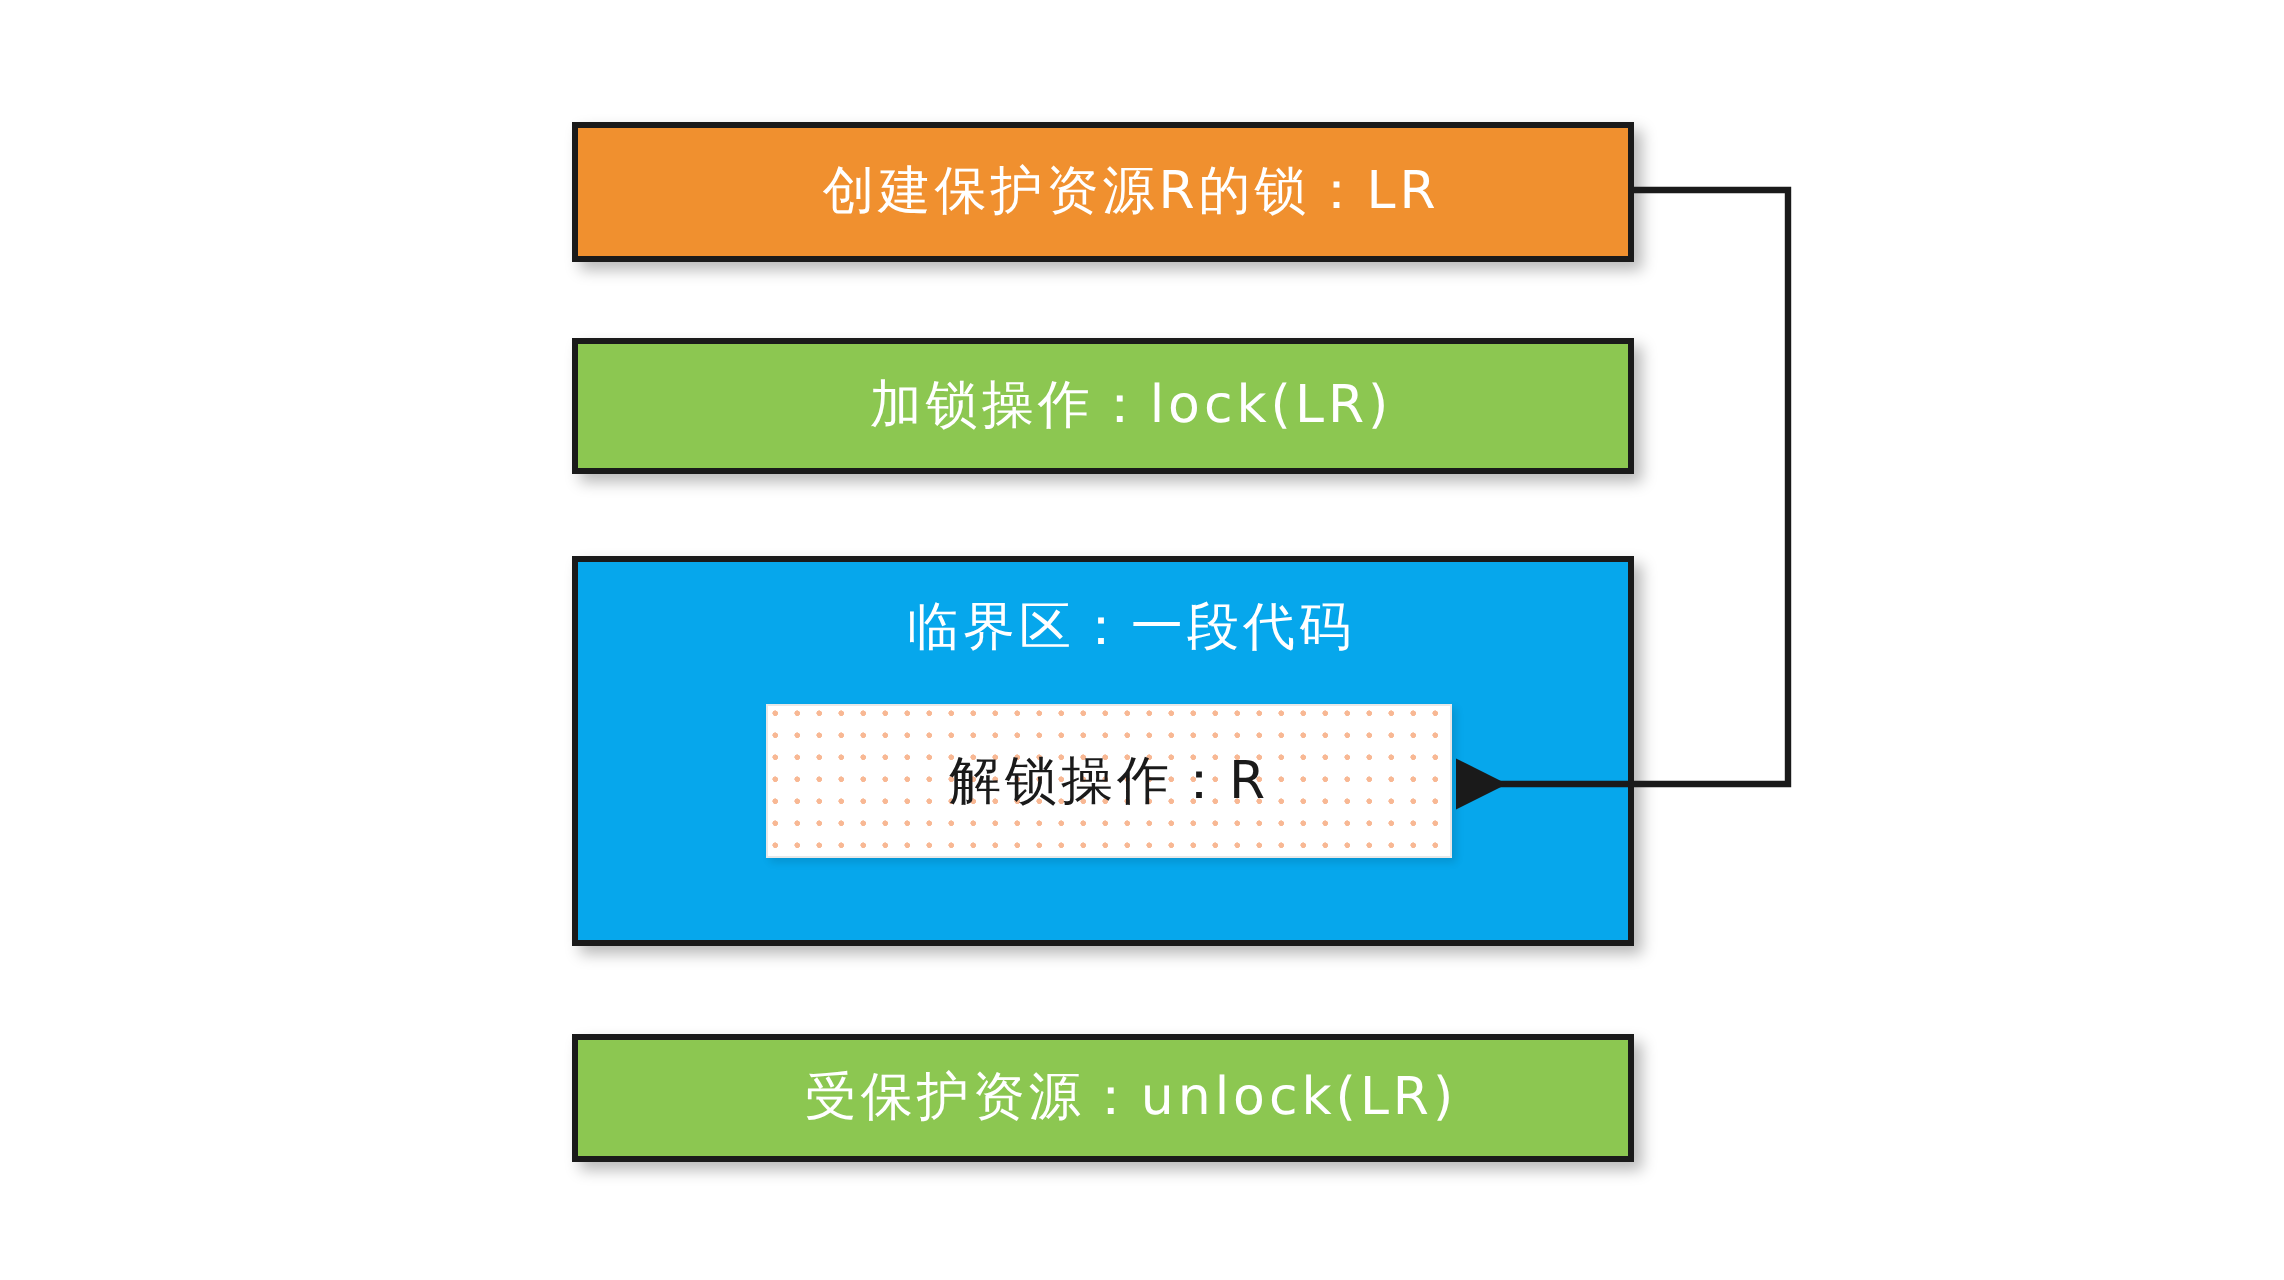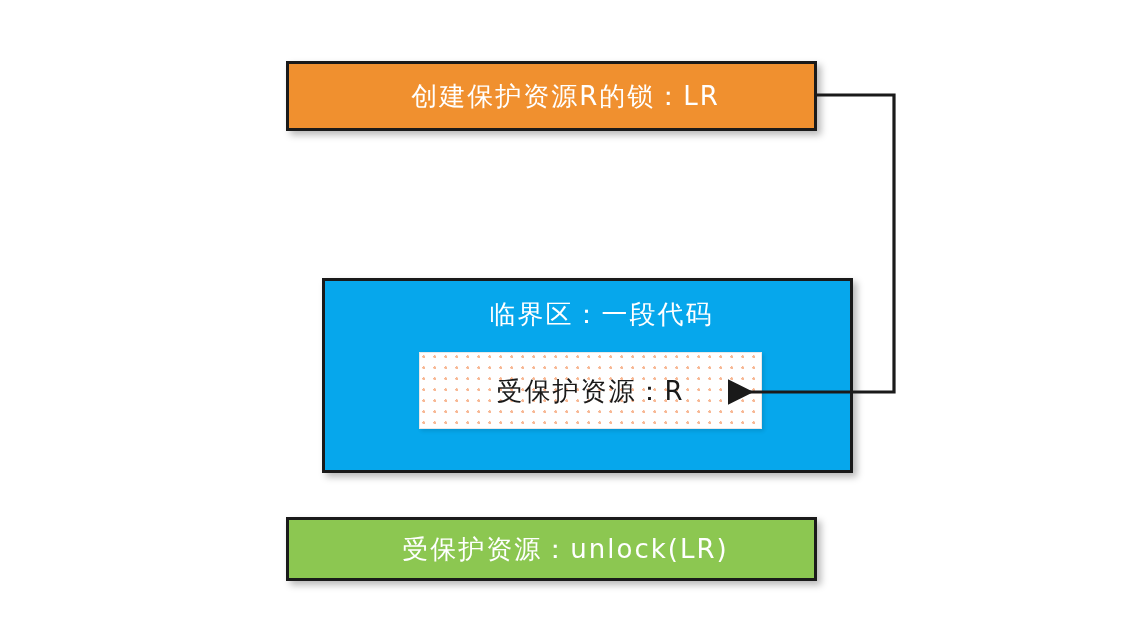--- a/index.html
+++ b/index.html
@@ -58,21 +58,20 @@
     align-items: center;
   }
 
   #box-critical-section {
     left: 286px;
     top: 278px;
     width: 531px;
     height: 195px;
     background: #06a7ec;
     align-items: flex-start;
-    margin-left: 36px;
   }
   #box-critical-section .box-label {
     margin-top: 20px;
   }
 
   #box-unlock-op {
     left: 286px;
     top: 517px;
     width: 531px;
     height: 64px;
@@ -119,26 +118,29 @@
 </style>
 </head>
 <body>
 
 <div id="canvas">
 
   <div class="box" id="box-create-lock">
     <span class="box-label">创建保护资源R的锁：LR</span>
   </div>
 
+  <div class="box" id="box-lock-op">
+    <span class="box-label">加锁操作：lock(LR)</span>
+  </div>
 
   <div class="box" id="box-critical-section">
     <span class="box-label">临界区：一段代码</span>
 
     <div id="box-protected-resource">
-      <span class="inner-label">受保护资源：R</span>
+      <span class="inner-label">解锁操作：R</span>
     </div>
   </div>
 
   <div class="box" id="box-unlock-op">
     <span class="box-label">受保护资源：unlock(LR)</span>
   </div>
 
   <svg id="connector-arrow" viewBox="0 0 230 360">
     <defs>
       <marker id="arrowhead-left" markerWidth="9" markerHeight="8" refX="8" refY="4" orient="auto" markerUnits="strokeWidth">

